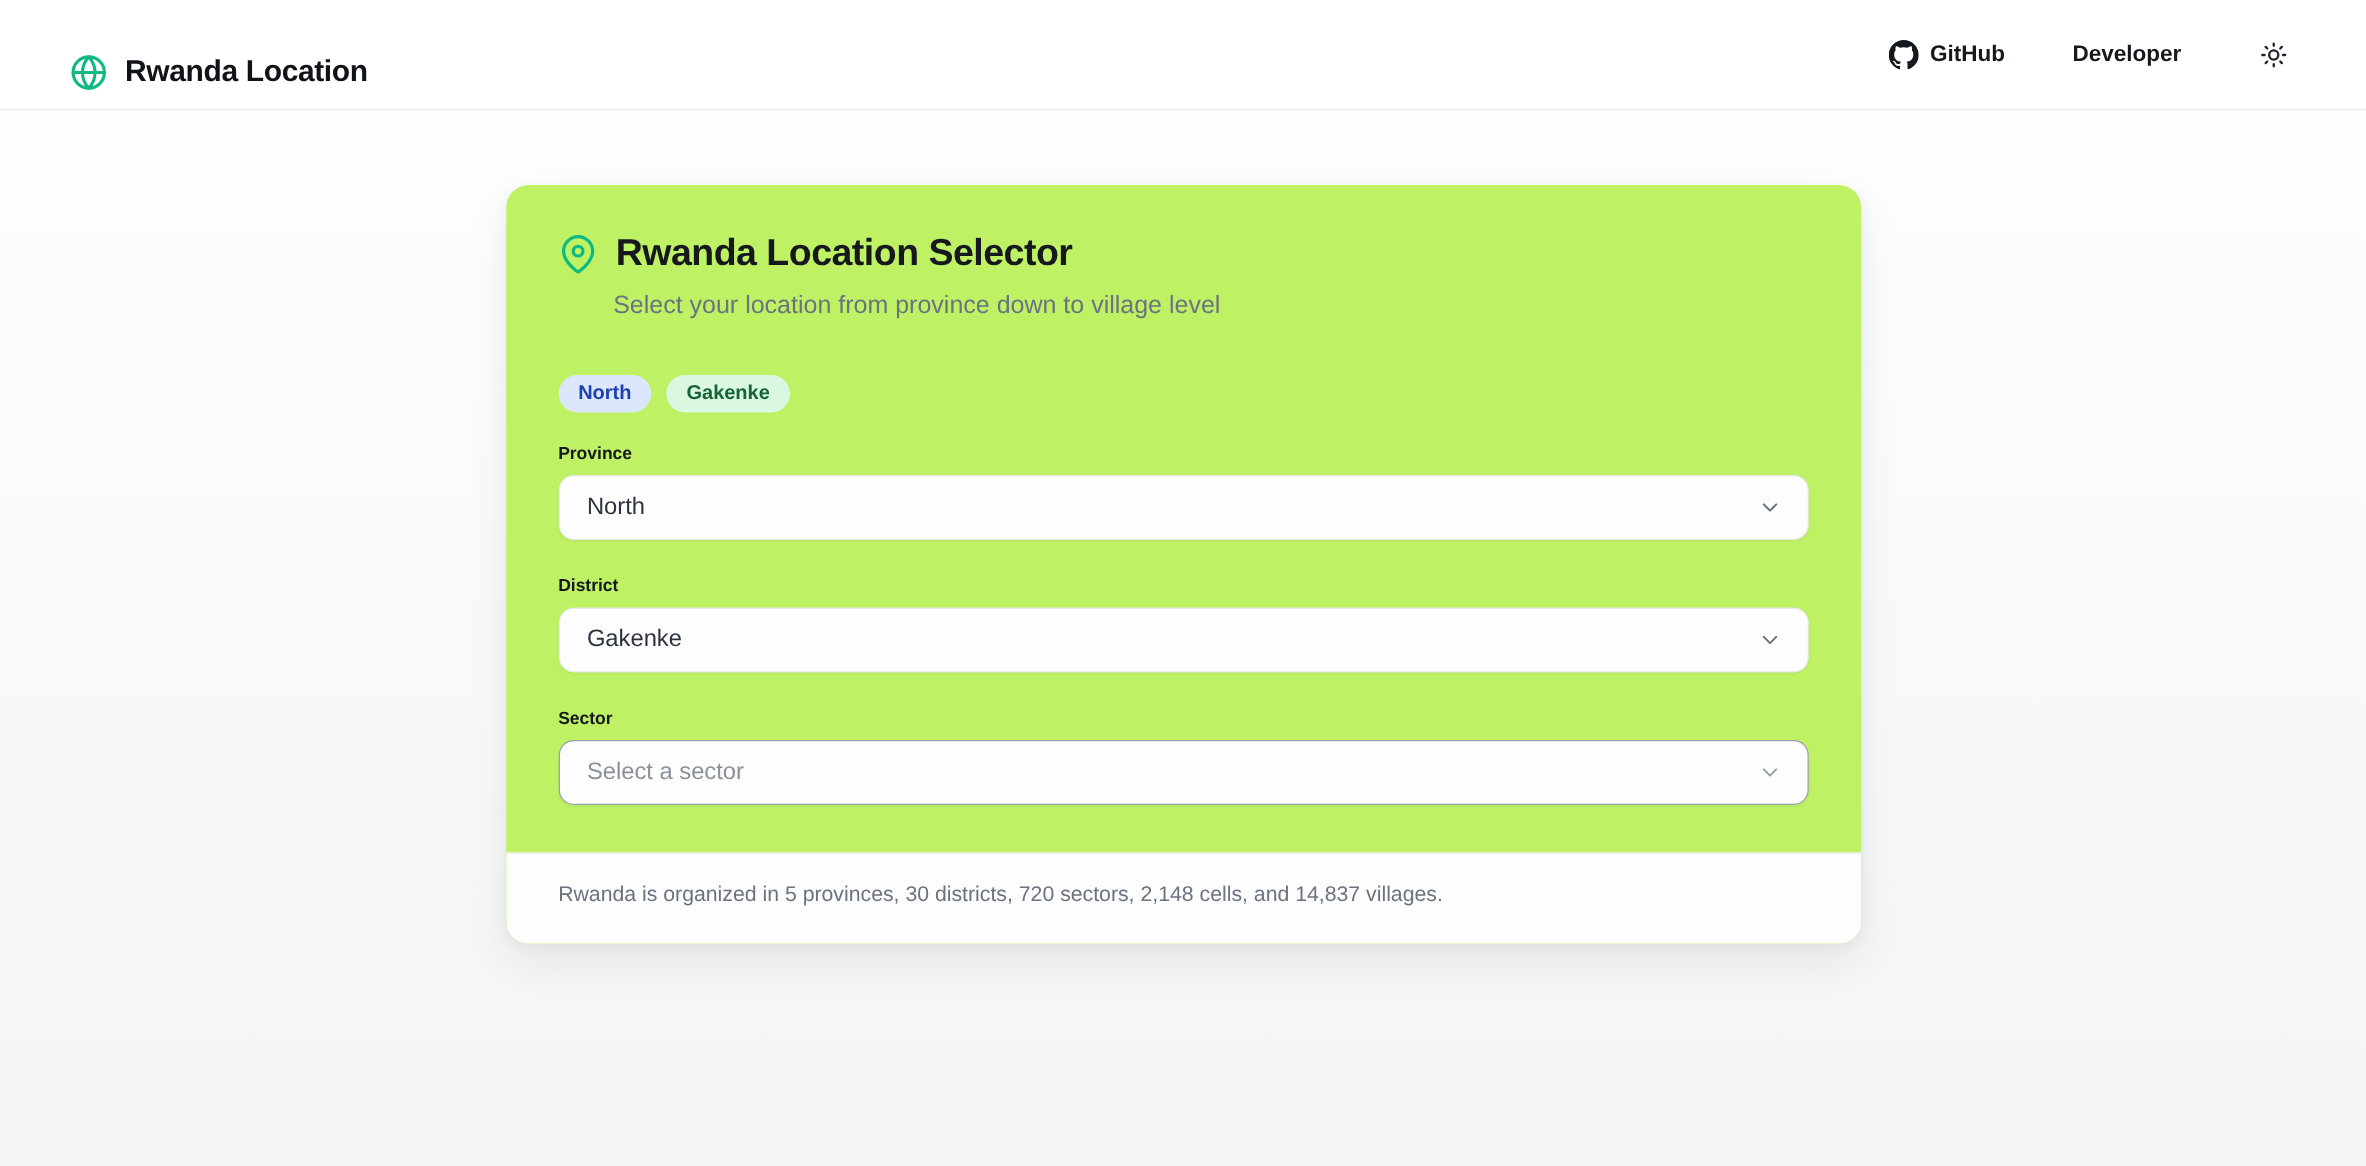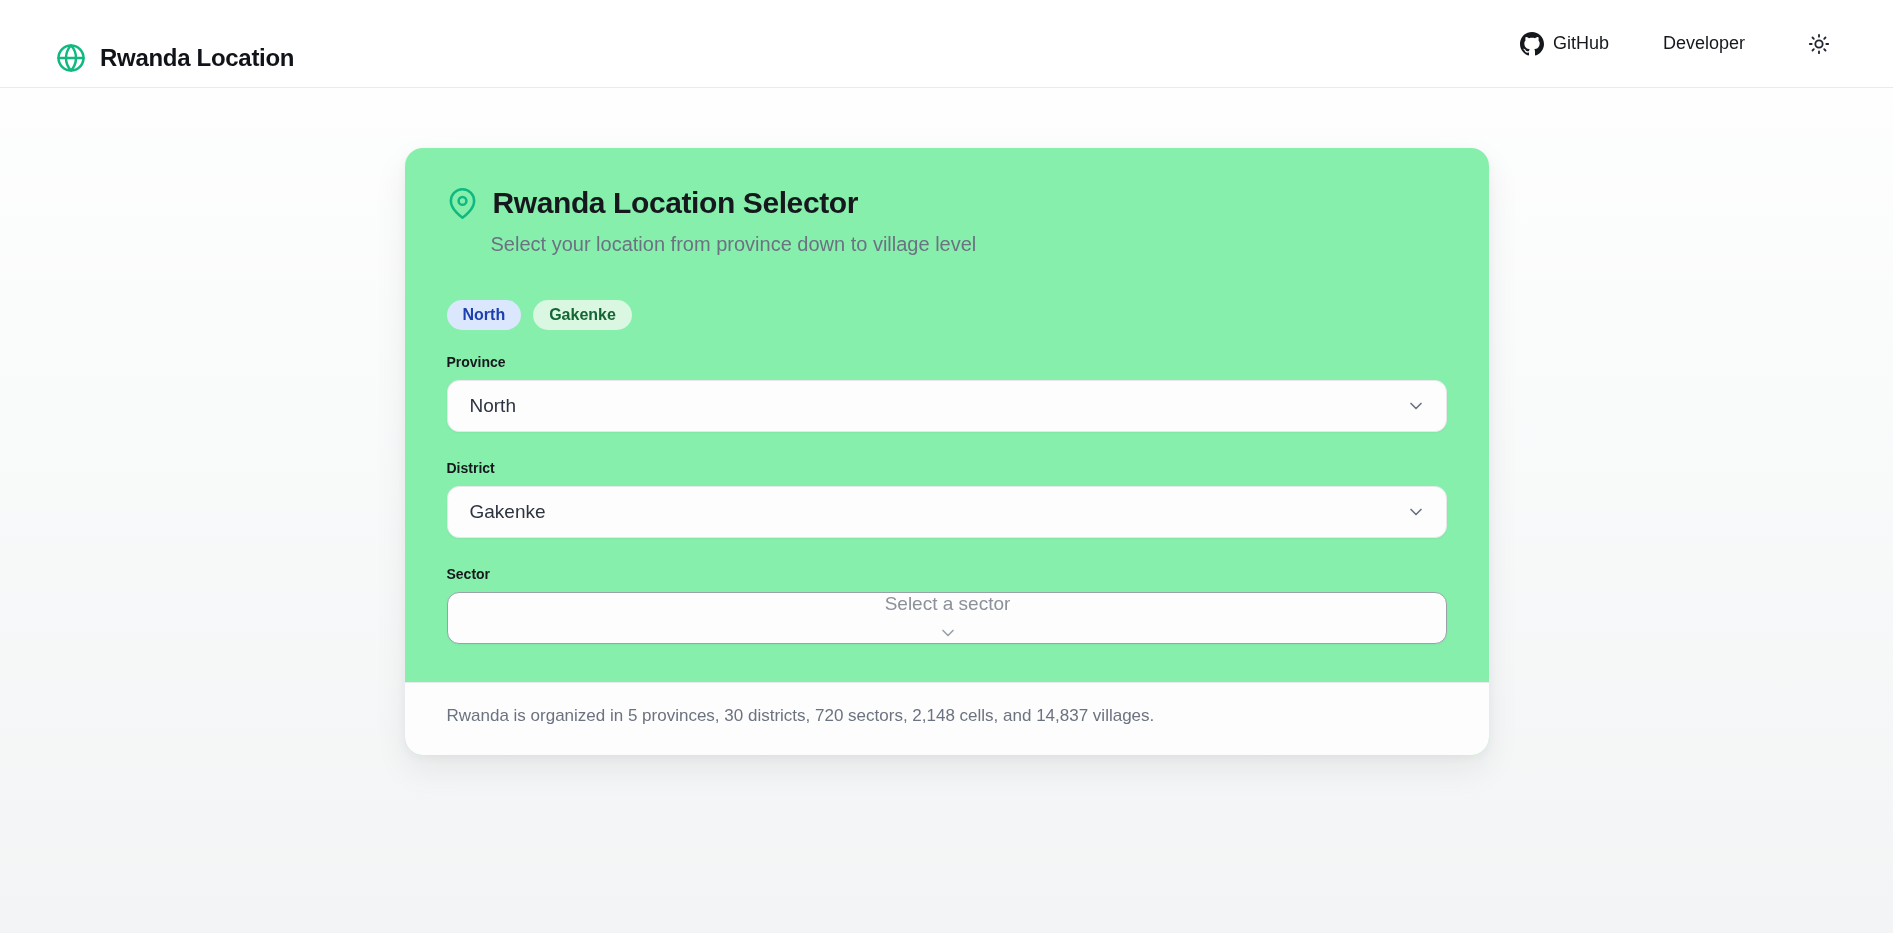--- a/index.html
+++ b/index.html
@@ -14,31 +14,31 @@
   
   .app-header{
     height:88px; background:#ffffff; border-bottom:1px solid #e9eaec;
     display:flex; align-items:center; justify-content:space-between;
     padding:0 58px 0 56px;
   }
   .brand{ display:flex; align-items:center; gap:14px; cursor:pointer;margin-top:28px; }
   .brand svg{ width:30px; height:30px; }
   .brand-name{ font-size:24px; font-weight:700; letter-spacing:-0.3px; color:#101318; }
   .nav{ display:flex; align-items:center; }
-  .nav-link{ display:flex; align-items:center; gap:9px; font-size:18px; font-weight:400;
+  .nav-link{ display:flex; align-items:center; gap:9px; font-size:18px; font-weight:700;
     color:#15181d; text-decoration:none; cursor:pointer; }
   .nav-link + .nav-link{ margin-left:54px; }
   .nav-link svg{ width:24px; height:24px; }
   .theme-toggle{ margin-left:58px; background:none; border:none; cursor:pointer;
     display:flex; align-items:center; justify-content:center; width:32px; height:32px; }
   .theme-toggle svg{ width:22px; height:22px; }
 
   
   .card{
-    width:1084px; margin:60px auto 0; background:#86efac; border-radius:18px;
+    width:1084px; margin:60px auto 0; background:#bef264; border-radius:18px;
     box-shadow:0 14px 34px rgba(15,23,42,.07), 0 3px 10px rgba(15,23,42,.04);
     overflow:hidden;
   }
   .card-body{ padding:38px 42px 0; }
   .card-title-row{ display:flex; align-items:center; gap:15px; }
   .card-title-row svg{ width:31px; height:31px; flex:0 0 auto; }
   .card-title{ font-size:30px; font-weight:700; letter-spacing:-0.4px; color:#16181d; }
   .card-subtitle{ margin-top:13px; font-size:20px; color:#6b7280;margin-left:44px; }
 
   .badges{ margin-top:44px; display:flex; gap:12px; }
@@ -53,21 +53,21 @@
   .select{
     margin-top:10px; height:52px; width:100%;
     border:1px solid #e7e8ea; border-radius:12px; background:#fdfdfe;
     box-shadow:0 1px 2px rgba(15,23,42,.04);
     display:flex; align-items:center; justify-content:space-between;
     padding:0 20px 0 22px; cursor:pointer;
   }
   .select-value{ font-size:19px; color:#2d3340; }
   .select-placeholder{ font-size:19px; color:#8b9099; }
   .select svg{ width:20px; height:20px; flex:0 0 auto; }
-  .select-active{ border-color:#9aa1a9;flex-direction:column; }
+  .select-active{ border-color:#9aa1a9; }
 
   .submit-btn{
     margin-top:52px; width:100%; height:50px; border:none; border-radius:12px;
     background:linear-gradient(90deg, #81ddb4 0%, #7bd4ba 55%, #74c7c0 100%);
     color:#ffffff; font-family:"Liberation Sans", sans-serif;
     font-size:19px; font-weight:600; cursor:not-allowed;
   }
   .card-body-spacer{ height:38px; }
 
   .card-footer{

